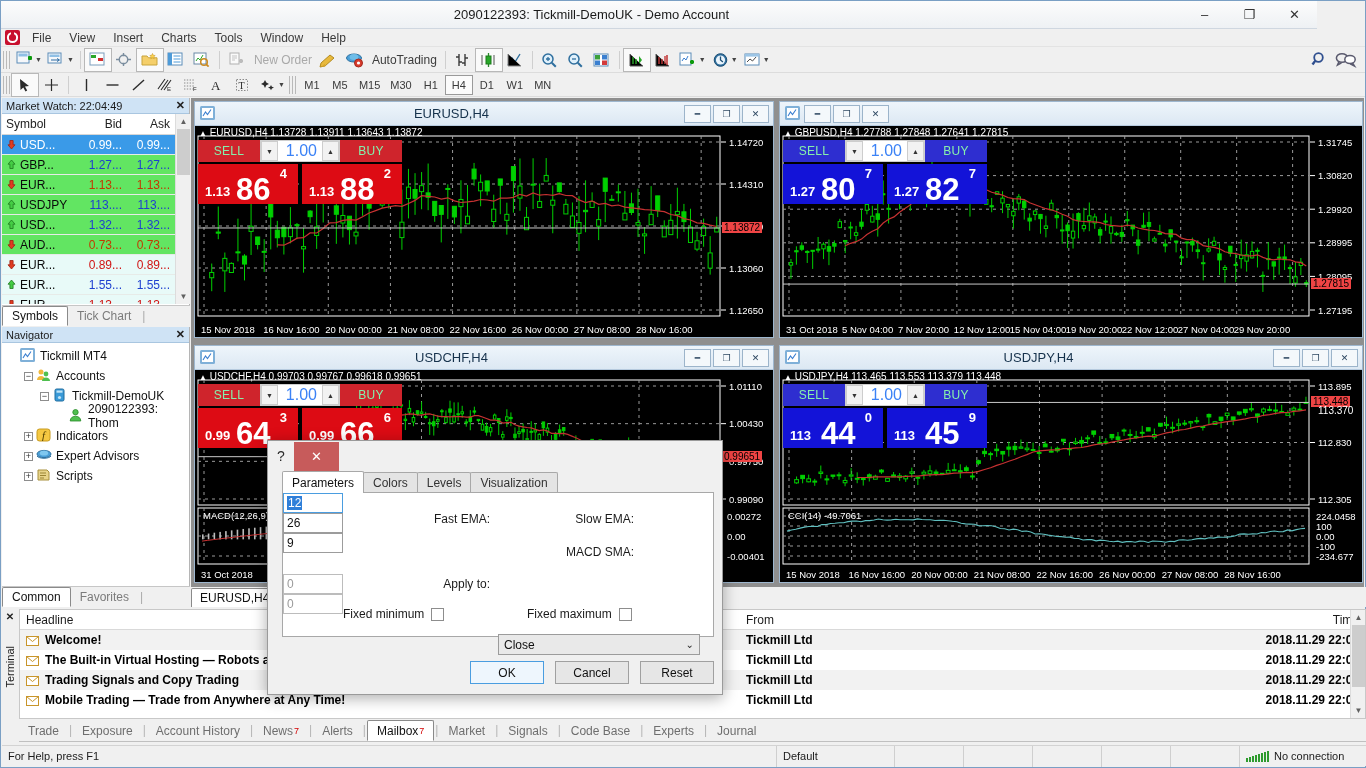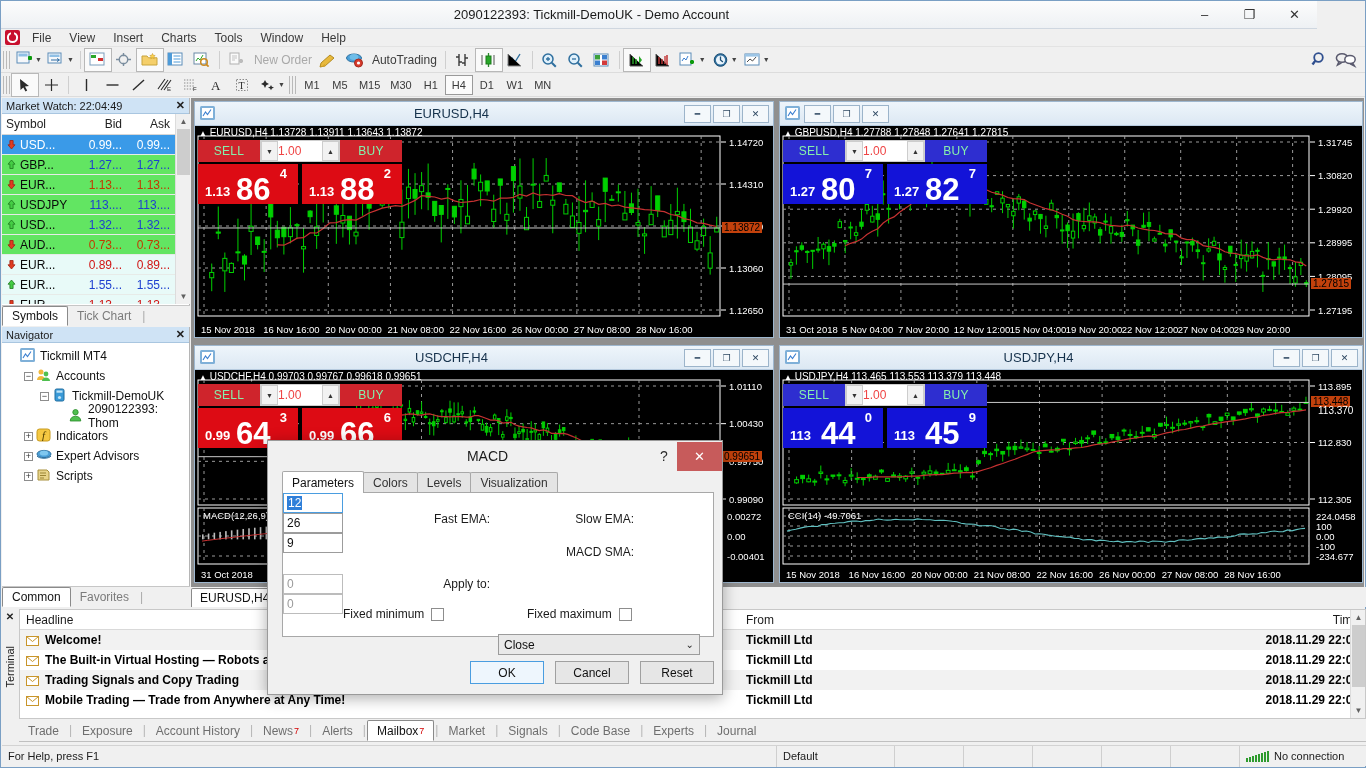--- a/index.html
+++ b/index.html
@@ -181,41 +181,41 @@
     font-size: 12px; color: #86efac; letter-spacing: .3px;
   }
   .ocp-vol {
     width: 80px; background: #fff; display: flex; align-items: center;
     border: 1px solid #cfcfcf; position: relative;
   }
   .ocp-vol .spin {
     width: 17px; height: 100%; display: flex; align-items: center; justify-content: center;
     font-size: 7px; color: #333; background: #f2f2f2; border: 1px solid #cdcdcd;
   }
-  .ocp-vol .vval { flex: 1; text-align: left; padding-right: 5px; font-size: 12px; color: #ef4444; }
+  .ocp-vol .vval { flex: 1; text-align: right; padding-right: 5px; font-size: 16px; color: #3b82f6; }
   .ocp-prices { display: flex; gap: 4px; margin-top: 2px; }
   .ocp-price {
     width: 100px; height: 40px; position: relative; color: #fff;
   }
   .ocp-price .pre {
     position: absolute; left: 7px; bottom: 5px; font-size: 13px; font-weight: bold;
   }
   .ocp-price .big {
     position: absolute; left: 38px; bottom: -1px; font-size: 31px; font-weight: bold; line-height: 1;
   }
   .ocp-price .sup {
     position: absolute; right: 11px; top: 2px; font-size: 13px; font-weight: bold;
   }
 
   .axis-lbl {
     position: absolute; font-size: 10px; color: #fff; white-space: nowrap;
     font-family: "Liberation Sans", sans-serif;
   }
   .cur-price {
-    position: absolute; background: #c2410c; color: #000; font-size: 10px;
+    position: absolute; background: #ef4444; color: #000; font-size: 10px;
     padding: 0 2px; white-space: nowrap;
   }
 
   
   #charttabs {
     position: absolute; left: 190px; top: 586px; width: 1175px; height: 20px;
     background: #f0f0f0; display: flex; align-items: flex-end; z-index: 3;
   }
   #charttabs .ctab {
     height: 19px; padding: 0 8px; display: flex; align-items: center;
@@ -2075,21 +2075,20 @@
           <i style="height:9px;"></i>
           <i style="height:10px;"></i>
           <i style="height:11px;"></i>
       </span>
       <span>No connection</span>
     </div>
   </div>
 
   <div id="macd-dialog">
     <div class="dlg-title">
-      <span class="dt-text">MACD</span>
       <span class="dlg-help">?</span>
       <span class="dlg-close">✕</span>
     </div>
     <div class="dlg-body">
       <div class="dlg-tabs">
         <div class="dlg-tab active">Parameters</div>
         <div class="dlg-tab">Colors</div>
         <div class="dlg-tab">Levels</div>
         <div class="dlg-tab">Visualization</div>
       </div>

